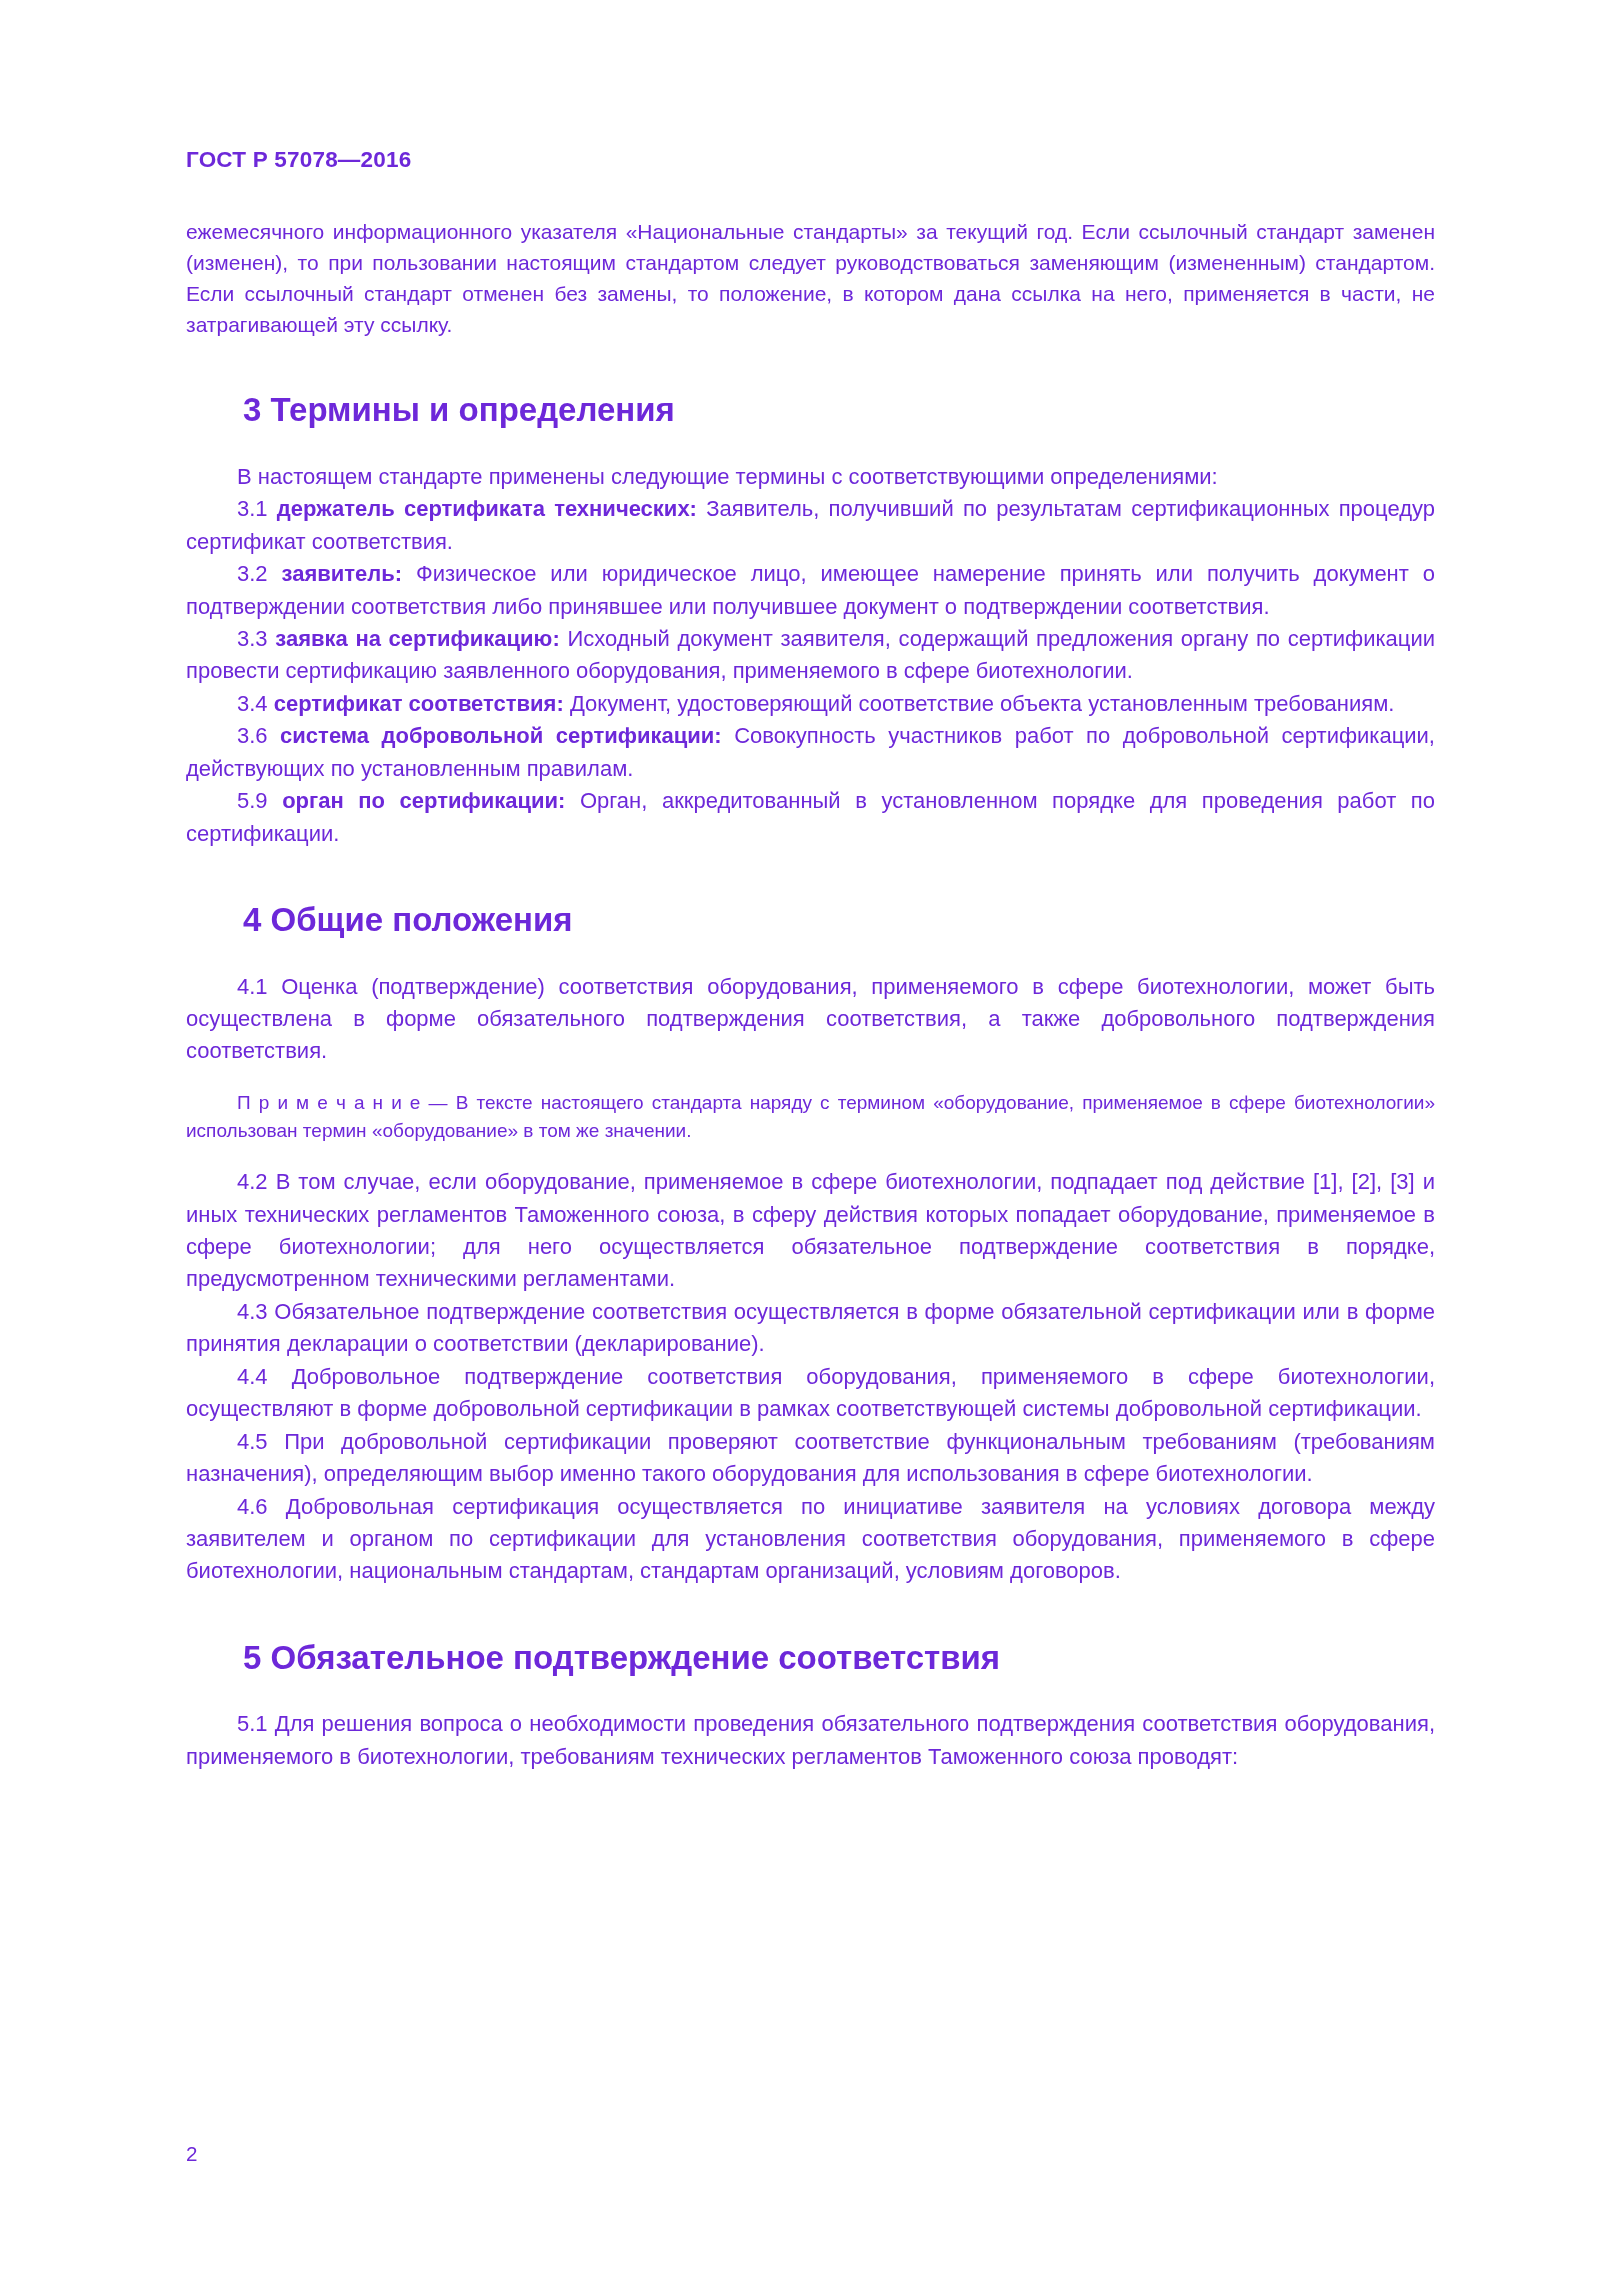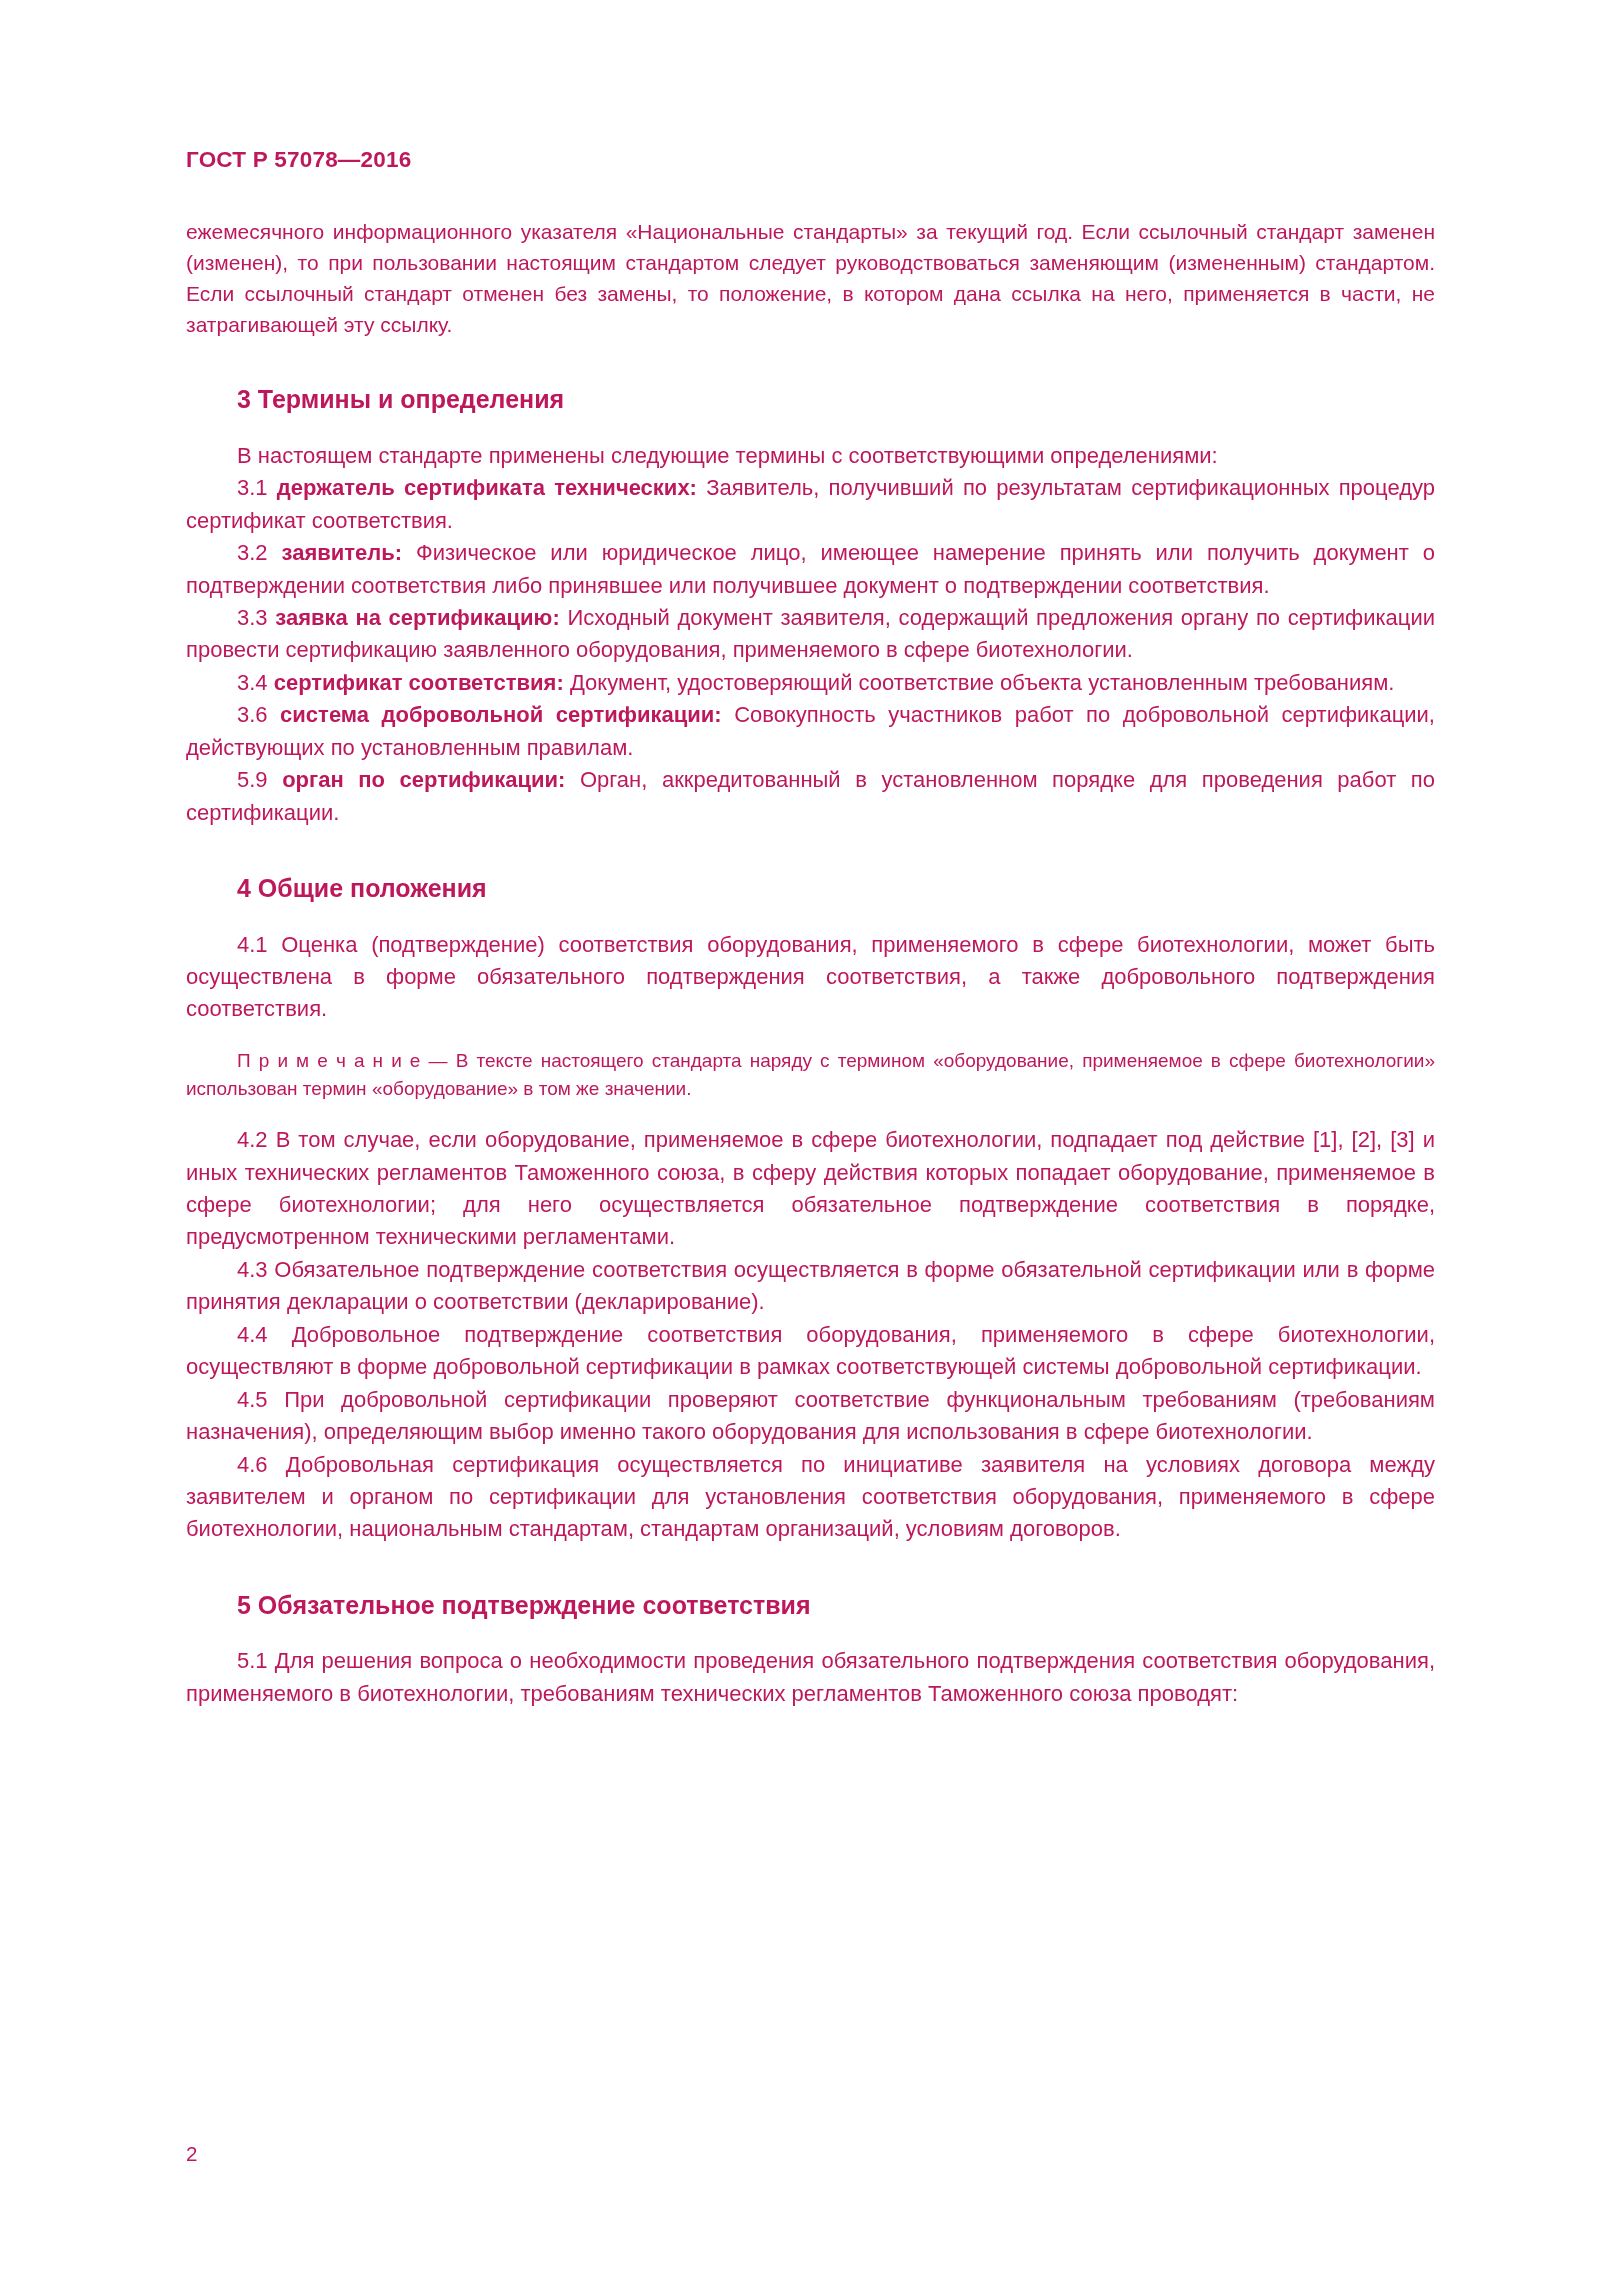--- a/index.html
+++ b/index.html
@@ -8,41 +8,41 @@
     background: #ffffff;
   }
   .page {
     width: 1621px;
     height: 2293px;
     background: #ffffff;
     position: relative;
     box-sizing: border-box;
     padding: 147px 186px 0 186px;
     font-family: "Liberation Sans", sans-serif;
-    color: #be185d;
+    color: #6d28d9;
   }
   .header {
     font-size: 22.5px;
     font-weight: bold;
     letter-spacing: 0.2px;
     margin: 0 0 43px 0;
   }
   .body-text {
     font-size: 21px;
     line-height: 1.48;
     text-align: justify;
     margin: 0;
   }
   .intro p {
     margin: 0;
   }
   .section-title {
-    font-size: 25px;
+    font-size: 33px;
     font-weight: bold;
-    margin: 0;
+    margin: 6px;
     padding: 0;
     text-indent: 51px;
   }
   .gap-before-h {
     height: 45px;
   }
   .gap-after-h {
     height: 25.5px;
   }
   .para {

